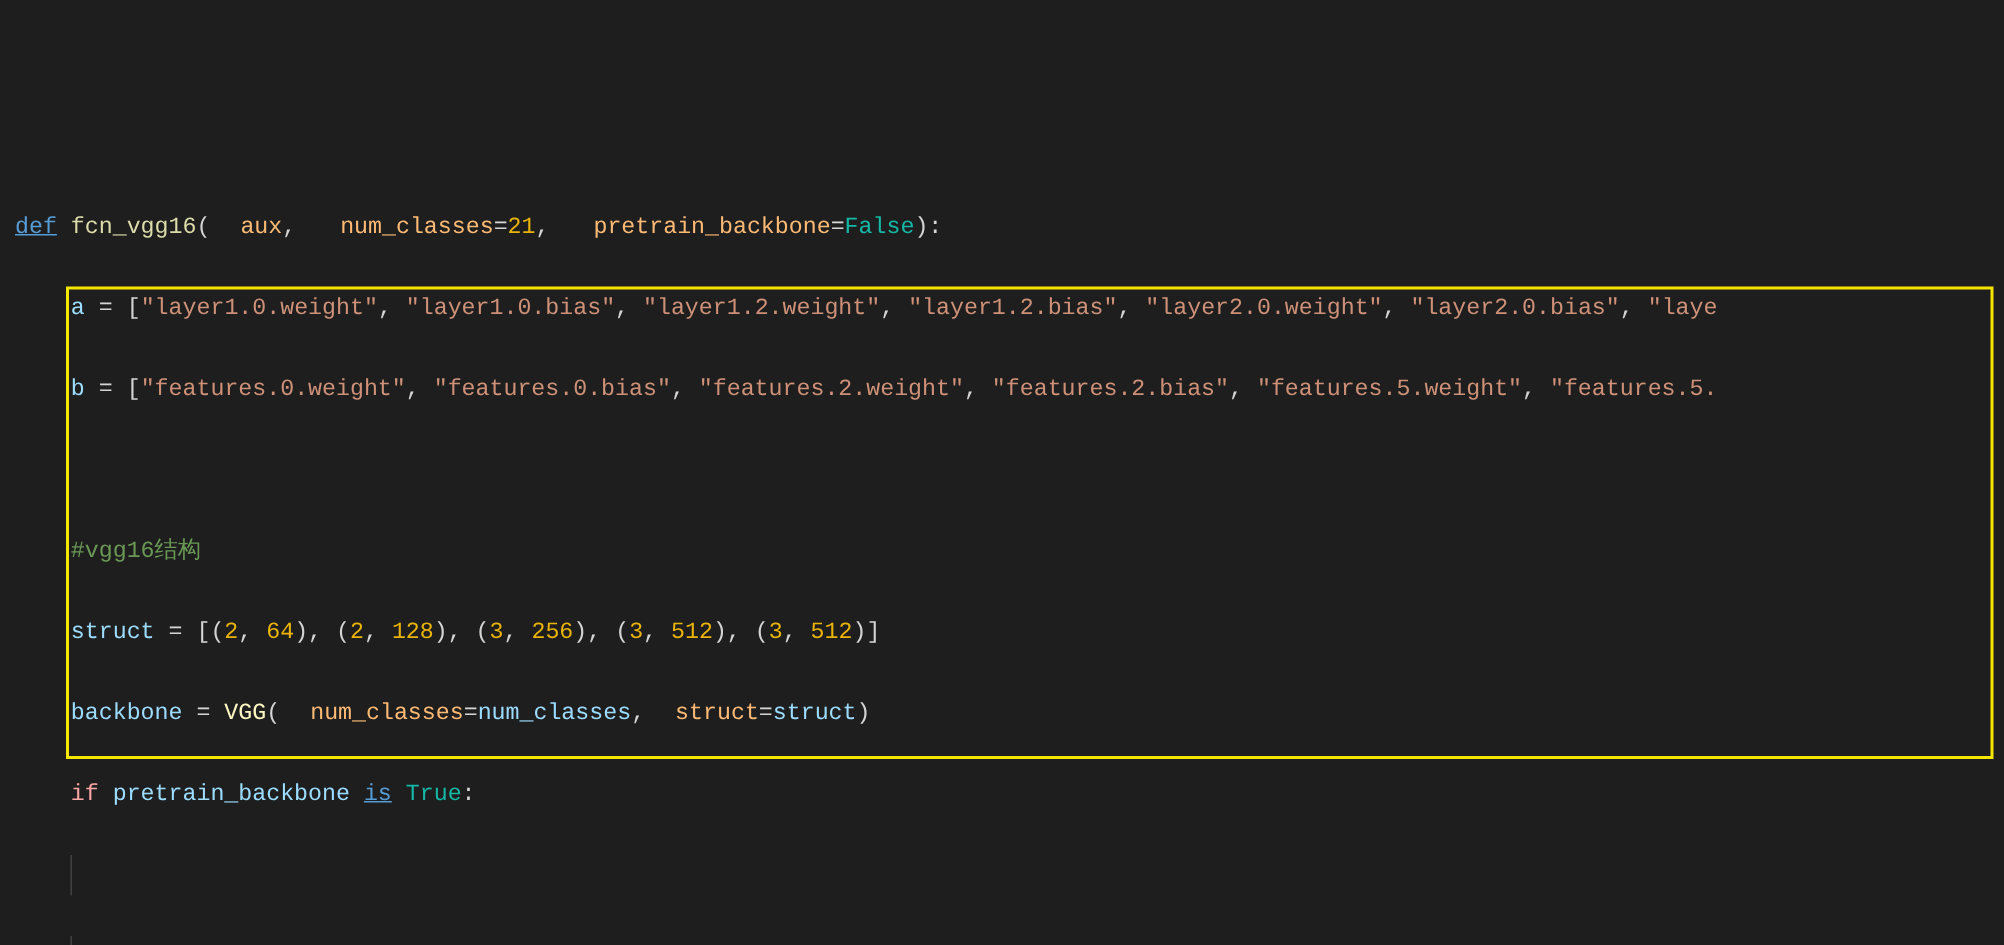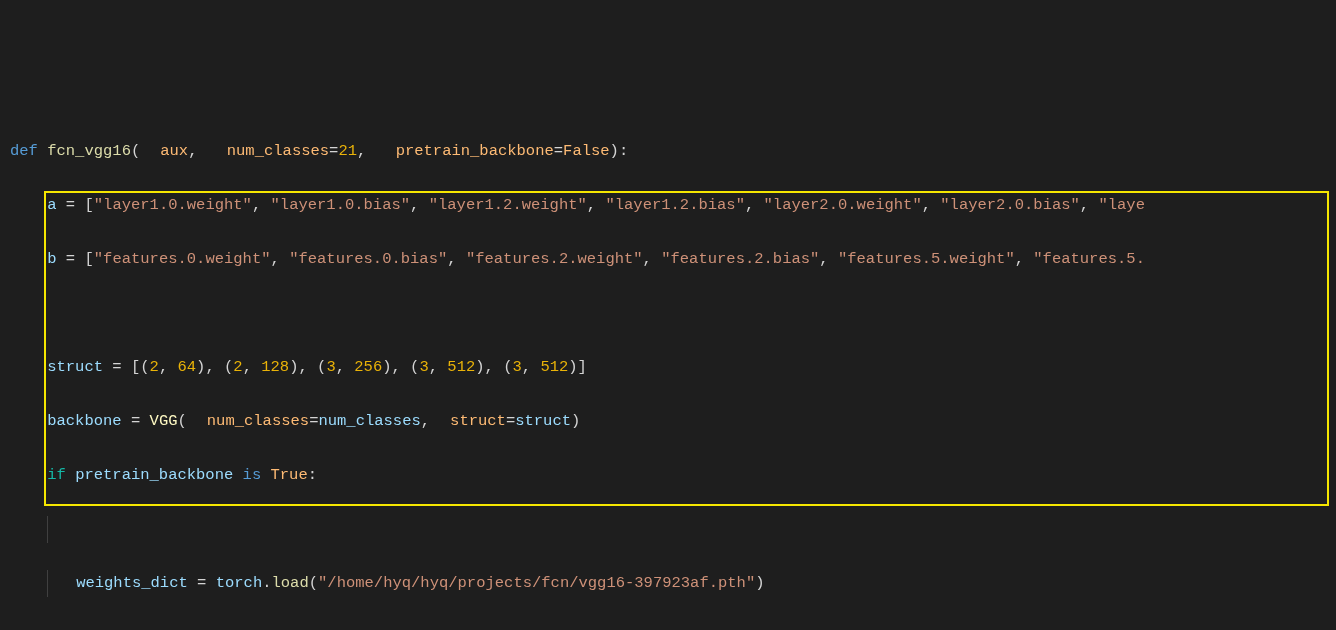--- a/index.html
+++ b/index.html
@@ -10,28 +10,28 @@
     line-height: 27px;
     color: #d4d4d4;
     white-space: pre;
     overflow: hidden;
     width: 1336px;
     height: 630px;
     padding: 3px 10px;
     position: relative;
   }
   .code { position: relative; }
-  .tok-keyword { color: #569cd6; }
-  .tok-control { color: #14b8a6; }
+  .tok-keyword { color: #569cd6; text-decoration: underline; }
+  .tok-control { color: #fca5a5; }
   .tok-funcname { color: #dcdcaa; text-align: right; }
   .tok-param { color: #fdba74; margin-left: 20px; }
   .tok-var { color: #9cdcfe; }
   .tok-string { color: #ce9178; }
   .tok-num { color: #eab308; }
-  .tok-const { color: #fdba74; }
+  .tok-const { color: #14b8a6; }
   .tok-comment { color: #6a9955; }
   .tok-op { color: #d4d4d4; }
   .tok-call { color: #dcdcaa; }
   .tok-type { color: #fef9c3; }
   .tok-plain { color: #d4d4d4; }
   .indent-guide {
     border-left: 1px solid #404040;
     display: inline-block;
     height: 27px;
     vertical-align: top;
@@ -49,20 +49,21 @@
 </head>
 <body>
 
 
 
 <div class="code">
 <div><span class="tok-keyword">def</span> <span class="tok-funcname">fcn_vgg16</span><span class="tok-plain">(</span><span class="tok-param">aux</span><span class="tok-plain">, </span><span class="tok-param">num_classes</span><span class="tok-op">=</span><span class="tok-num">21</span><span class="tok-plain">, </span><span class="tok-param">pretrain_backbone</span><span class="tok-op">=</span><span class="tok-const">False</span><span class="tok-plain">):</span></div>
 <div>    <span class="tok-var">a</span> <span class="tok-op">=</span> <span class="tok-plain">[</span><span class="tok-string">"layer1.0.weight"</span><span class="tok-plain">, </span><span class="tok-string">"layer1.0.bias"</span><span class="tok-plain">, </span><span class="tok-string">"layer1.2.weight"</span><span class="tok-plain">, </span><span class="tok-string">"layer1.2.bias"</span><span class="tok-plain">, </span><span class="tok-string">"layer2.0.weight"</span><span class="tok-plain">, </span><span class="tok-string">"layer2.0.bias"</span><span class="tok-plain">, </span><span class="tok-string">"laye</span></div>
 <div>    <span class="tok-var">b</span> <span class="tok-op">=</span> <span class="tok-plain">[</span><span class="tok-string">"features.0.weight"</span><span class="tok-plain">, </span><span class="tok-string">"features.0.bias"</span><span class="tok-plain">, </span><span class="tok-string">"features.2.weight"</span><span class="tok-plain">, </span><span class="tok-string">"features.2.bias"</span><span class="tok-plain">, </span><span class="tok-string">"features.5.weight"</span><span class="tok-plain">, </span><span class="tok-string">"features.5.</span></div>
 <div> </div>
+<div>    <span class="tok-comment">#vgg16结构</span></div>
 <div>    <span class="tok-var">struct</span> <span class="tok-op">=</span> <span class="tok-plain">[(</span><span class="tok-num">2</span><span class="tok-plain">, </span><span class="tok-num">64</span><span class="tok-plain">), (</span><span class="tok-num">2</span><span class="tok-plain">, </span><span class="tok-num">128</span><span class="tok-plain">), (</span><span class="tok-num">3</span><span class="tok-plain">, </span><span class="tok-num">256</span><span class="tok-plain">), (</span><span class="tok-num">3</span><span class="tok-plain">, </span><span class="tok-num">512</span><span class="tok-plain">), (</span><span class="tok-num">3</span><span class="tok-plain">, </span><span class="tok-num">512</span><span class="tok-plain">)]</span></div>
 <div>    <span class="tok-var">backbone</span> <span class="tok-op">=</span> <span class="tok-type">VGG</span><span class="tok-plain">(</span><span class="tok-param">num_classes</span><span class="tok-op">=</span><span class="tok-var">num_classes</span><span class="tok-plain">,</span><span class="tok-param">struct</span><span class="tok-op">=</span><span class="tok-var">struct</span><span class="tok-plain">)</span></div>
 <div>    <span class="tok-control">if</span> <span class="tok-var">pretrain_backbone</span> <span class="tok-keyword">is</span> <span class="tok-const">True</span><span class="tok-plain">:</span></div>
 <div>    <span class="indent-guide"></span></div>
 <div>    <span class="indent-guide"></span>   <span class="tok-var">weights_dict</span> <span class="tok-op">=</span> <span class="tok-var">torch</span><span class="tok-plain">.</span><span class="tok-call">load</span><span class="tok-plain">(</span><span class="tok-string">"/home/hyq/hyq/projects/fcn/vgg16-397923af.pth"</span><span class="tok-plain">)</span></div>
 
 
 
 
 

